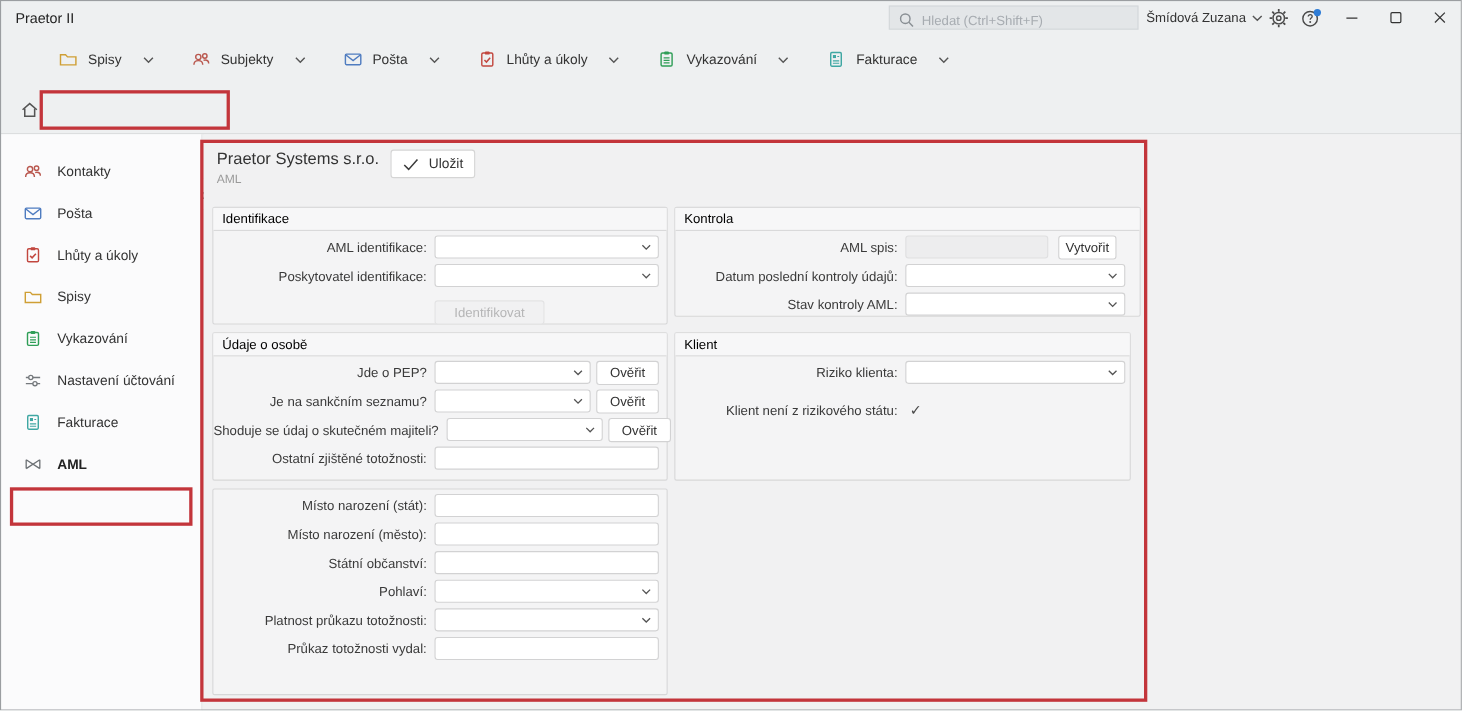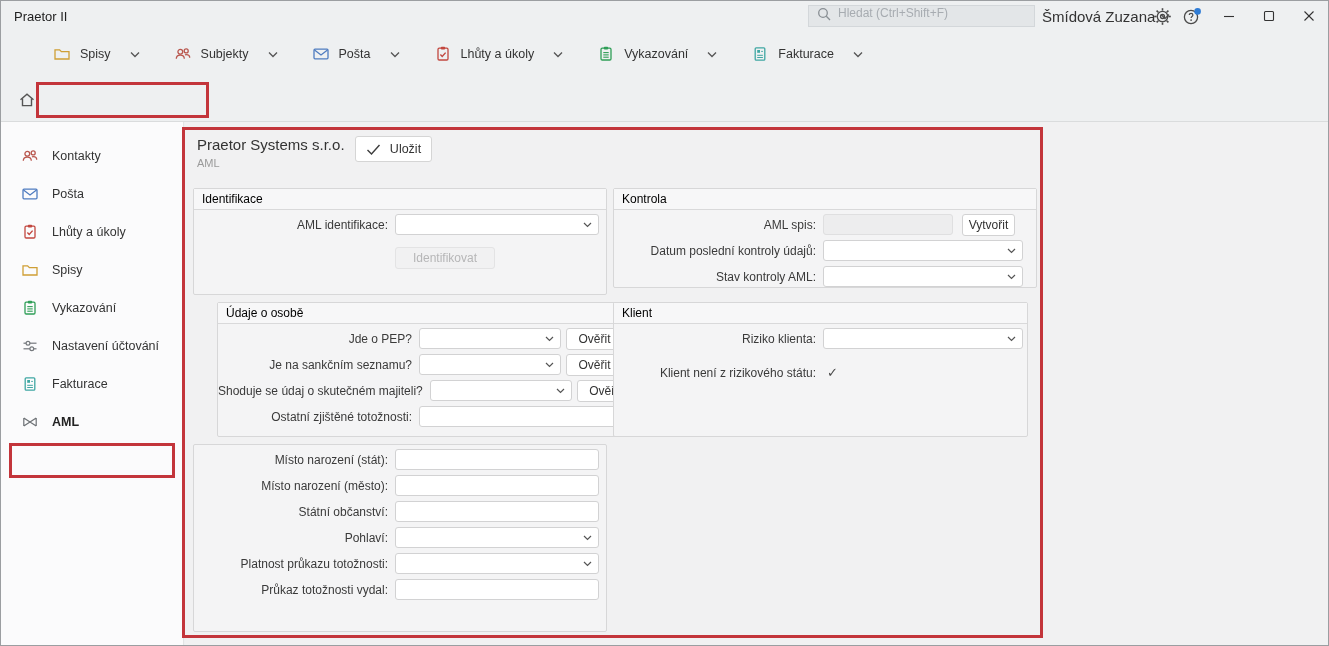--- a/index.html
+++ b/index.html
@@ -4,24 +4,24 @@
 <style>
   * { margin:0; padding:0; box-sizing:border-box; }
   html,body { width:1329px; height:646px; }
   body { font-family:"Liberation Sans", sans-serif; color:#333; background:#eef0f1; }
   #page { position:relative; width:1329px; height:646px; background:#eef0f1; overflow:hidden; }
   .frame { position:absolute; inset:0; border:1px solid #9b9ea1; pointer-events:none; z-index:60; }
 
   
   .titlebar { position:absolute; left:0; top:0; width:100%; height:32px; }
   .app-title { position:absolute; left:14px; top:0; height:32px; display:flex; align-items:center; font-size:13px; color:#222; }
-  .searchbox { position:absolute; left:808px; top:5px; width:227px; height:22px; background:#e3e6e8; border:1px solid #d3d7da; border-radius:0; display:flex; align-items:flex-start; padding:0 7px; gap:6px; }
+  .searchbox { position:absolute; left:808px; top:5px; width:227px; height:22px; background:#e3e6e8; border:1px solid #d3d7da; border-radius:0; display:flex; align-items:flex-end; padding:0 7px; gap:6px; }
   .searchbox input { flex:1; border:none; background:transparent; outline:none; font-family:inherit; font-size:12px; color:#333; min-width:0; }
   .searchbox input::placeholder { color:#a7acb1; }
-  .user-menu { position:absolute; left:1042px; top:0; height:32px; display:flex; align-items:center; gap:5px; font-size:15px; color:#333; cursor:default; }
+  .user-menu { position:absolute; left:1042px; top:0; height:32px; display:flex; align-items:center; gap:5px; font-size:12px; color:#333; cursor:default; }
   .icon-btn { position:absolute; top:4px; width:24px; height:24px; display:flex; align-items:center; justify-content:center; }
   .win-btn { position:absolute; top:2px; width:28px; height:28px; display:flex; align-items:center; justify-content:center; }
 
   
   .menubar { position:absolute; left:0; top:32px; width:100%; height:44px; display:flex; align-items:center; padding-left:53px; gap:34px; }
   .menu-item { display:flex; align-items:center; gap:9px; font-size:12.5px; color:#333; cursor:default; }
   .menu-item .chev { margin-left:10px; }
 
   
   .tabbar { position:absolute; left:0; top:76px; width:100%; height:46px; border-bottom:1px solid #dadcdd; }
@@ -55,21 +55,21 @@
   .small-btn.disabled { background:#f1f1f2; border-color:#e3e3e4; color:#b6b6b7; }
   .w-combo-l { width:204px; }
   .w-combo-m { width:142px; }
   .w-combo-r { width:200px; }
   .w-input-l { width:204px; }
   .w-spis { width:130px; }
   .val-glyph { font-size:13px; color:#4a4a4a; margin-left:4px; }
 
   #sec-identifikace { left:8px;   top:66px;  width:414px; height:107px; }
   #sec-kontrola     { left:428px; top:66px;  width:424px; height:100px; }
-  #sec-osoba        { left:8px;   top:180px; width:414px; height:135px;margin-left:24px; }
+  #sec-osoba        { left:8px;   top:180px; width:414px; height:135px; }
   #sec-rizika       { left:428px; top:180px; width:415px; height:135px; }
   #sec-osobni       { left:8px;   top:322px; width:414px; height:188px; }
 
   
   .annot { position:absolute; border:3px solid #c3353b; pointer-events:none; z-index:50; }
   #annot-tab  { left:36px;  top:82px;  width:173px; height:36px; }
   #annot-aml  { left:9px;   top:443px; width:166px; height:35px; }
   #annot-main { left:182px; top:127px; width:861px; height:511px; }
 
   svg { display:block; }
@@ -389,20 +389,30 @@
         <div class="frow">
           <div class="flabel">AML identifikace:</div>
           <div class="combo w-combo-l">
             <span class="chev">
                 <svg width="9" height="6" viewBox="0 0 9 6">
                   <polyline points="1,1 4.5,4.5 8,1" fill="none" stroke="#555" stroke-width="1.2"></polyline>
                 </svg>
               </span>
           </div>
         </div>
+        <div class="frow">
+          <div class="flabel">Poskytovatel identifikace:</div>
+          <div class="combo w-combo-l">
+            <span class="chev">
+                <svg width="9" height="6" viewBox="0 0 9 6">
+                  <polyline points="1,1 4.5,4.5 8,1" fill="none" stroke="#555" stroke-width="1.2"></polyline>
+                </svg>
+              </span>
+          </div>
+        </div>
         <div class="frow" style="margin-top:12px;">
           <div class="flabel"></div>
           <div class="small-btn disabled" style="width:100px;">Identifikovat</div>
         </div>
       </div>
     </div>
 
     <div class="section sec-right" id="sec-kontrola">
       <div class="sec-head">Kontrola</div>
       <div class="sec-body">

